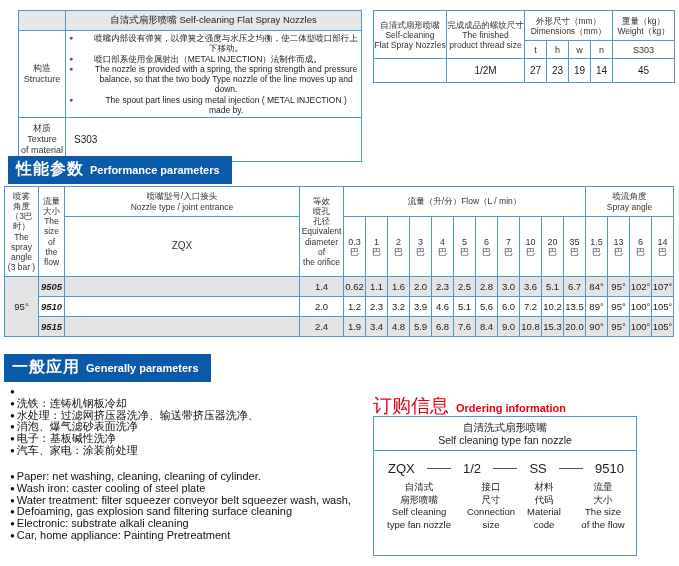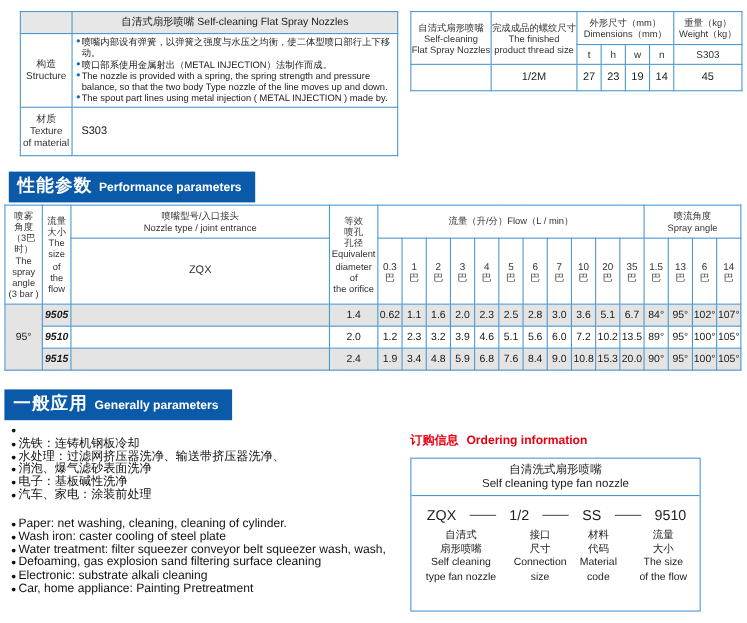--- a/index.html
+++ b/index.html
@@ -12,21 +12,21 @@
 
   
   .overview-table { position:absolute; left:18px; top:10px; width:344px; }
   .overview-table .r-title { height:20px; }
   .overview-table .r-structure { height:66px; }
   .overview-table .r-material { height:44px; }
   .overview-table .gray { background:#e7e7e7; }
   .overview-table .title-cell { font-size:9.5px; color:#222; }
   .label-cell { font-size:9px; line-height:11px; color:#333; }
   .bullets-cell { text-align:left; padding:2px 3px; }
-  .b-line { display:flex; gap:1px; font-size:8.5px; line-height:10.3px; color:#222; text-align:left; }
+  .b-line { display:flex; gap:21px; font-size:8.5px; line-height:10.3px; color:#222; text-align:center; }
   .b-dot { color:#1a6ab5; font-size:7px; line-height:10.3px; flex:0 0 auto; }
   .material-value-cell { text-align:left; padding-left:8px; font-size:10px; }
 
   
   .dims-table { position:absolute; left:373px; top:10px; width:301px; }
   .dims-table .r1 { height:30px; }
   .dims-table .r2 { height:18px; }
   .dims-table .r3 { height:24px; }
   .dims-table th { font-size:8.5px; line-height:10px; color:#333; }
   .dims-table .r2 th { font-size:9px; }
@@ -54,21 +54,21 @@
 
   
   .app-list { position:absolute; left:10px; width:365px; }
   .app-list-zh { top:386px; }
   .app-list-en { top:471px; }
   .a-line { display:flex; gap:2px; font-size:11px; line-height:11.8px; color:#111; }
   .a-dot { font-size:8px; line-height:11.8px; flex:0 0 auto; }
 
   
   .ordering-heading { position:absolute; left:373px; top:393px; display:flex; align-items:baseline; gap:7px; color:#e60012; }
-  .ordering-heading .zh { font-size:11px; font-weight:bold; }
+  .ordering-heading .zh { font-size:19px; font-weight:normal; }
   .ordering-heading .en { font-size:11px; font-weight:bold; }
   .ordering-box { position:absolute; left:373px; top:416px; width:264px; height:140px; border:1px solid #4f97cf; background:#fff; }
   .ordering-box .box-title { height:34px; border-bottom:1px solid #4f97cf; display:flex; align-items:center; justify-content:center; font-size:10.5px; line-height:13px; text-align:center; color:#222; }
   .code-row { display:flex; align-items:center; justify-content:space-between; padding:10px 12px 2px 14px; }
   .code { font-size:13px; color:#222; }
   .dash-sep { width:24px; border-top:1px solid #555; height:0; }
   .caption-row { display:grid; grid-template-columns:86px 58px 48px 70px; padding:3px 0 0 2px; }
   .caption { font-size:9.5px; line-height:12.5px; text-align:center; color:#222; }
 </style>
 </head>

